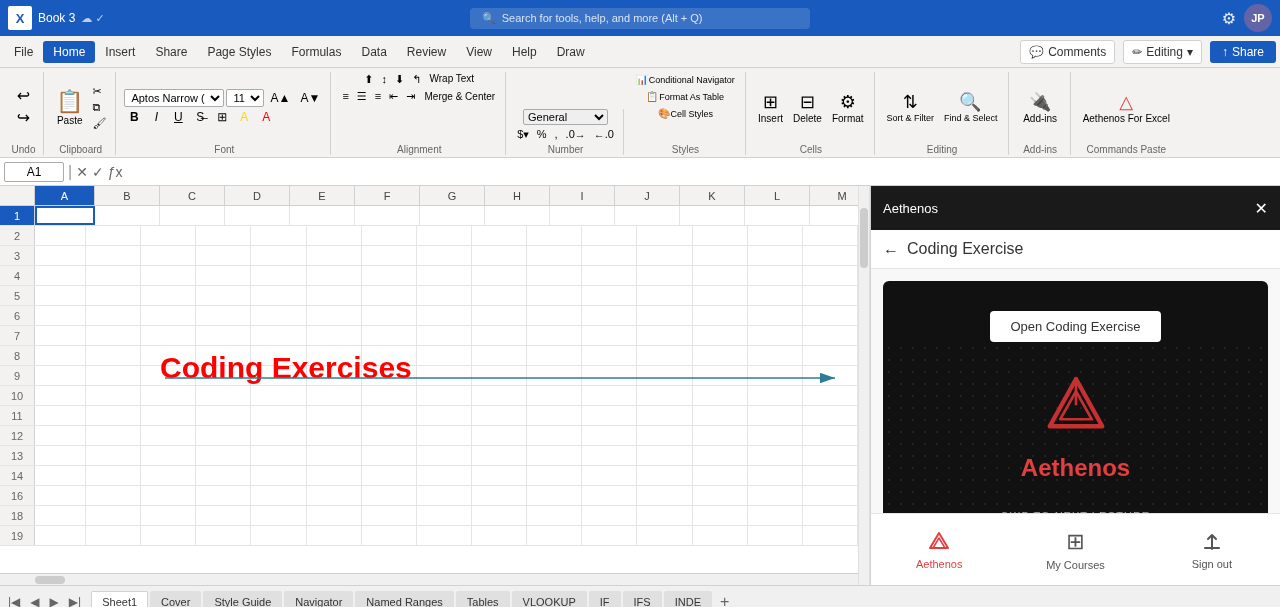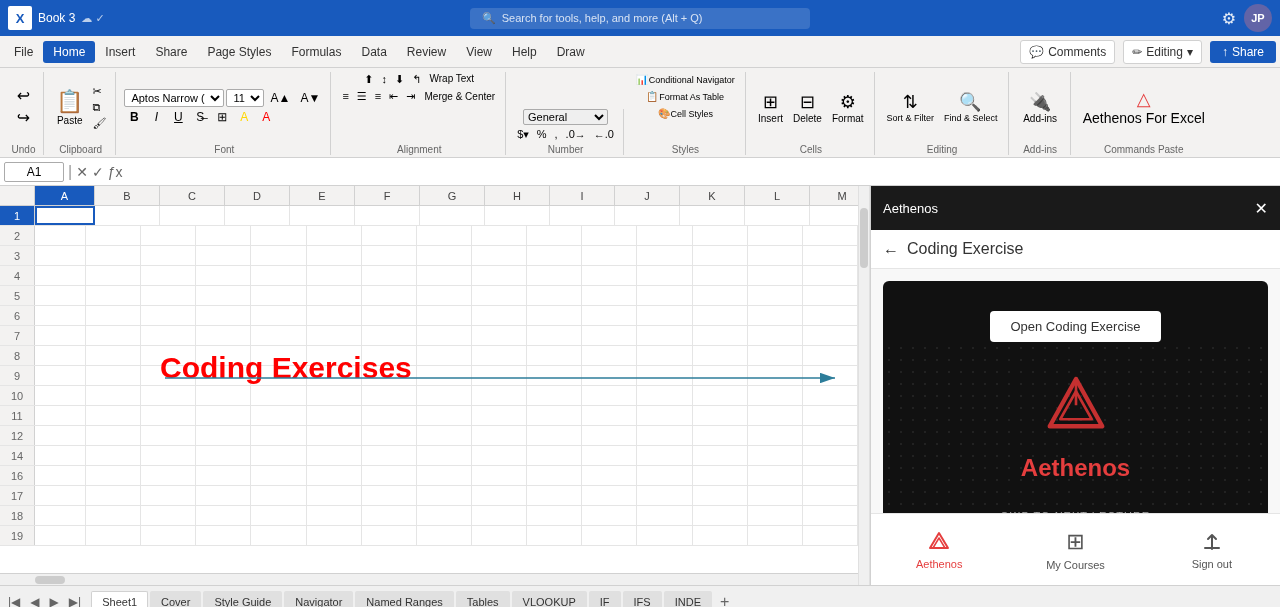--- a/index.html
+++ b/index.html
@@ -442,21 +442,21 @@
         <span style="font-size:10px;">Add-ins</span>
       </div>
     </div>
     <div class="ribbon-group-label">Add-ins</div>
   </div>
 
   <div class="ribbon-group" style="min-width:80px;">
     <div class="ribbon-group-content">
       <div class="ribbon-btn">
         <span style="font-size:18px;color:#e53e3e;">△</span>
-        <span style="font-size:14px;white-space:nowrap;text-align:center;">Aethenos For Excel</span>
+        <span style="font-size:10px;white-space:nowrap;text-align:center;">Aethenos For Excel</span>
       </div>
     </div>
     <div class="ribbon-group-label">Commands Paste</div>
   </div>
 </div>
 
 <div class="formula-bar">
   <input class="cell-ref-box" value="A1" style="">
   <span class="formula-divider">|</span>
   <div class="formula-icons">
@@ -702,57 +702,57 @@
             <div class="cell" style="width:65px;"></div>
             <div class="cell" style="width:65px;"></div>
             <div class="cell" style="width:65px;"></div>
             <div class="cell" style="width:65px;"></div>
             <div class="cell" style="width:65px;"></div>
             <div class="cell" style="width:65px;"></div>
             <div class="cell" style="width:65px;"></div>
             <div class="cell" style="width:65px;"></div>
           </div>
         <div class="spreadsheet-row">
+            <div class="row-num">13</div>
+            <div class="cell" style="width:60px;"></div>
+            <div class="cell" style="width:65px;"></div>
+            <div class="cell" style="width:65px;"></div>
+            <div class="cell" style="width:65px;"></div>
+            <div class="cell" style="width:65px;"></div>
+            <div class="cell" style="width:65px;"></div>
+            <div class="cell" style="width:65px;"></div>
+            <div class="cell" style="width:65px;"></div>
+            <div class="cell" style="width:65px;"></div>
+            <div class="cell" style="width:65px;"></div>
+            <div class="cell" style="width:65px;"></div>
+            <div class="cell" style="width:65px;"></div>
+            <div class="cell" style="width:65px;"></div>
+            <div class="cell" style="width:65px;"></div>
+            <div class="cell" style="width:65px;"></div>
+          </div>
+        <div class="spreadsheet-row">
             <div class="row-num">14</div>
             <div class="cell" style="width:60px;"></div>
             <div class="cell" style="width:65px;"></div>
             <div class="cell" style="width:65px;"></div>
             <div class="cell" style="width:65px;"></div>
             <div class="cell" style="width:65px;"></div>
             <div class="cell" style="width:65px;"></div>
             <div class="cell" style="width:65px;"></div>
             <div class="cell" style="width:65px;"></div>
             <div class="cell" style="width:65px;"></div>
             <div class="cell" style="width:65px;"></div>
             <div class="cell" style="width:65px;"></div>
             <div class="cell" style="width:65px;"></div>
             <div class="cell" style="width:65px;"></div>
             <div class="cell" style="width:65px;"></div>
             <div class="cell" style="width:65px;"></div>
           </div>
         <div class="spreadsheet-row">
             <div class="row-num">16</div>
-            <div class="cell" style="width:60px;"></div>
-            <div class="cell" style="width:65px;"></div>
-            <div class="cell" style="width:65px;"></div>
-            <div class="cell" style="width:65px;"></div>
-            <div class="cell" style="width:65px;"></div>
-            <div class="cell" style="width:65px;"></div>
-            <div class="cell" style="width:65px;"></div>
-            <div class="cell" style="width:65px;"></div>
-            <div class="cell" style="width:65px;"></div>
-            <div class="cell" style="width:65px;"></div>
-            <div class="cell" style="width:65px;"></div>
-            <div class="cell" style="width:65px;"></div>
-            <div class="cell" style="width:65px;"></div>
-            <div class="cell" style="width:65px;"></div>
-            <div class="cell" style="width:65px;"></div>
-          </div>
-        <div class="spreadsheet-row">
-            <div class="row-num">17</div>
             <div class="cell" style="width:60px;"></div>
             <div class="cell" style="width:65px;"></div>
             <div class="cell" style="width:65px;"></div>
             <div class="cell" style="width:65px;"></div>
             <div class="cell" style="width:65px;"></div>
             <div class="cell" style="width:65px;"></div>
             <div class="cell" style="width:65px;"></div>
             <div class="cell" style="width:65px;"></div>
             <div class="cell" style="width:65px;"></div>
             <div class="cell" style="width:65px;"></div>

